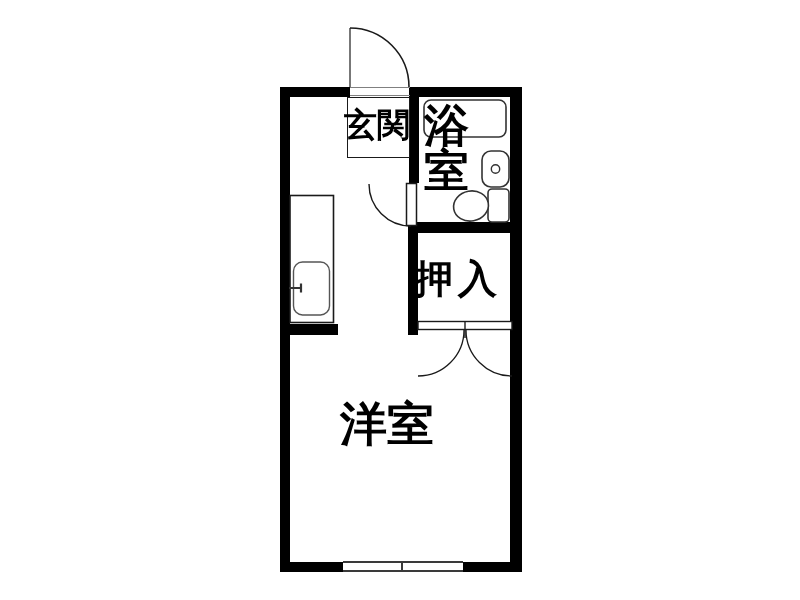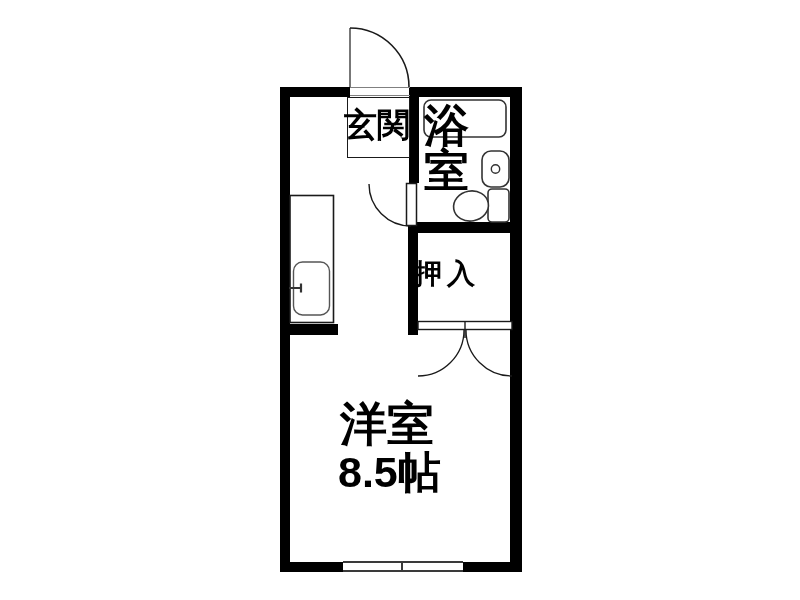--- a/index.html
+++ b/index.html
@@ -16,21 +16,21 @@
   #fixture-svg{position:absolute;left:0;top:0;z-index:3;pointer-events:none;}
   .window{
     position:absolute;left:343px;top:561px;width:120px;height:11px;
     background:#fff;border-top:2px solid #3a3a3a;border-bottom:2px solid #3a3a3a;
     box-sizing:border-box;z-index:2;
   }
   .window-tick{position:absolute;left:58px;top:-2px;width:2px;height:11px;background:#3a3a3a;}
   .label{position:absolute;z-index:4;text-align:left;font-weight:600;line-height:1.05;white-space:nowrap;}
   .label-genkan{left:344px;top:108px;width:70px;font-size:33px;}
   .label-bath{left:424px;top:103px;width:50px;font-size:45px;line-height:45px;white-space:normal;}
-  .label-closet{left:414px;top:259px;width:98px;font-size:28px;letter-spacing:5px;}
+  .label-closet{left:414px;top:259px;width:98px;font-size:39px;letter-spacing:5px;}
   .label-room{left:340px;top:399px;width:120px;font-size:47px;}
   .label-size{left:338px;top:450px;width:124px;font-size:43px;}
 </style>
 </head>
 <body>
 
 <div id="canvas">
 
   <div class="wall" style="left:280px;top:87px;width:10px;height:485px;"></div>
   <div class="wall" style="left:510px;top:87px;width:12px;height:485px;"></div>
@@ -99,15 +99,14 @@
     </g>
   </svg>
 
   <div class="label label-genkan">玄関</div>
   <div class="label label-bath">
     <div>浴</div>
     <div>室</div>
   </div>
   <div class="label label-closet">押入</div>
   <div class="label label-room">洋室</div>
-  <div class="label label-size">8.5帖</div>
 
 </div>
 
 </body></html>

